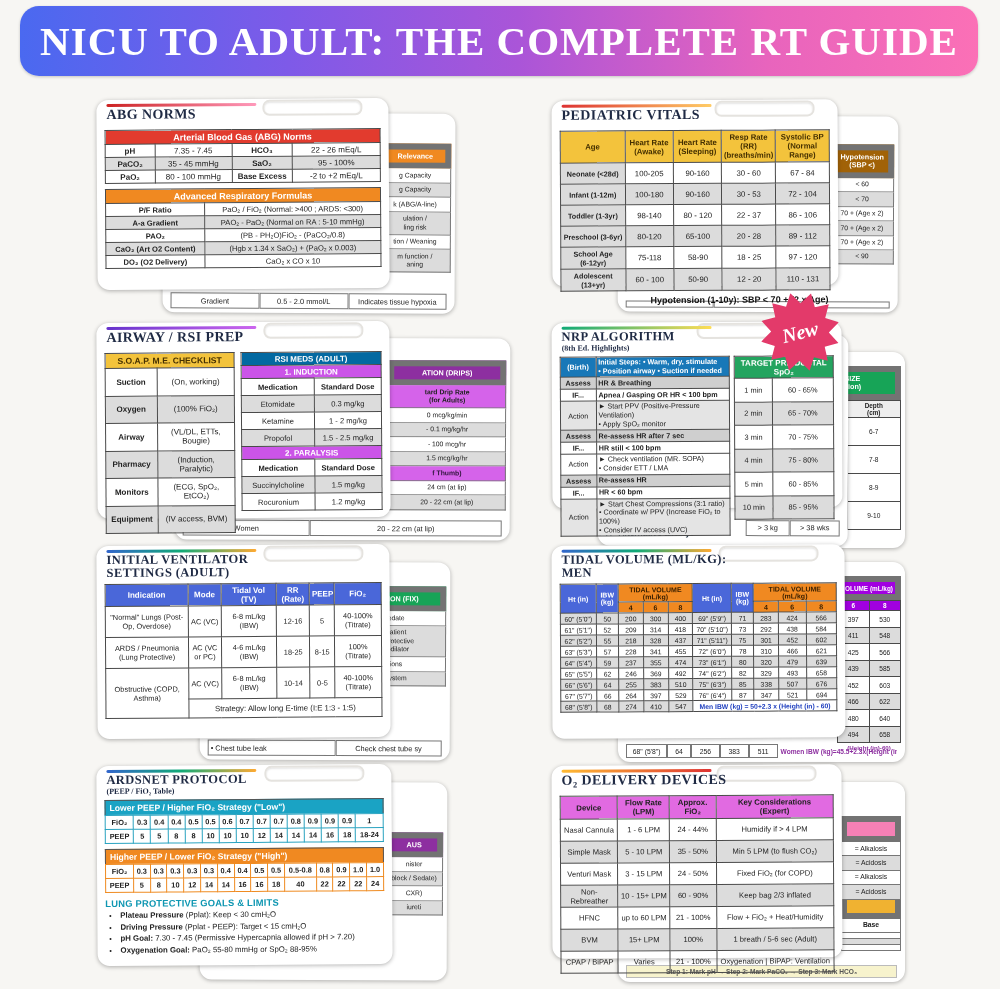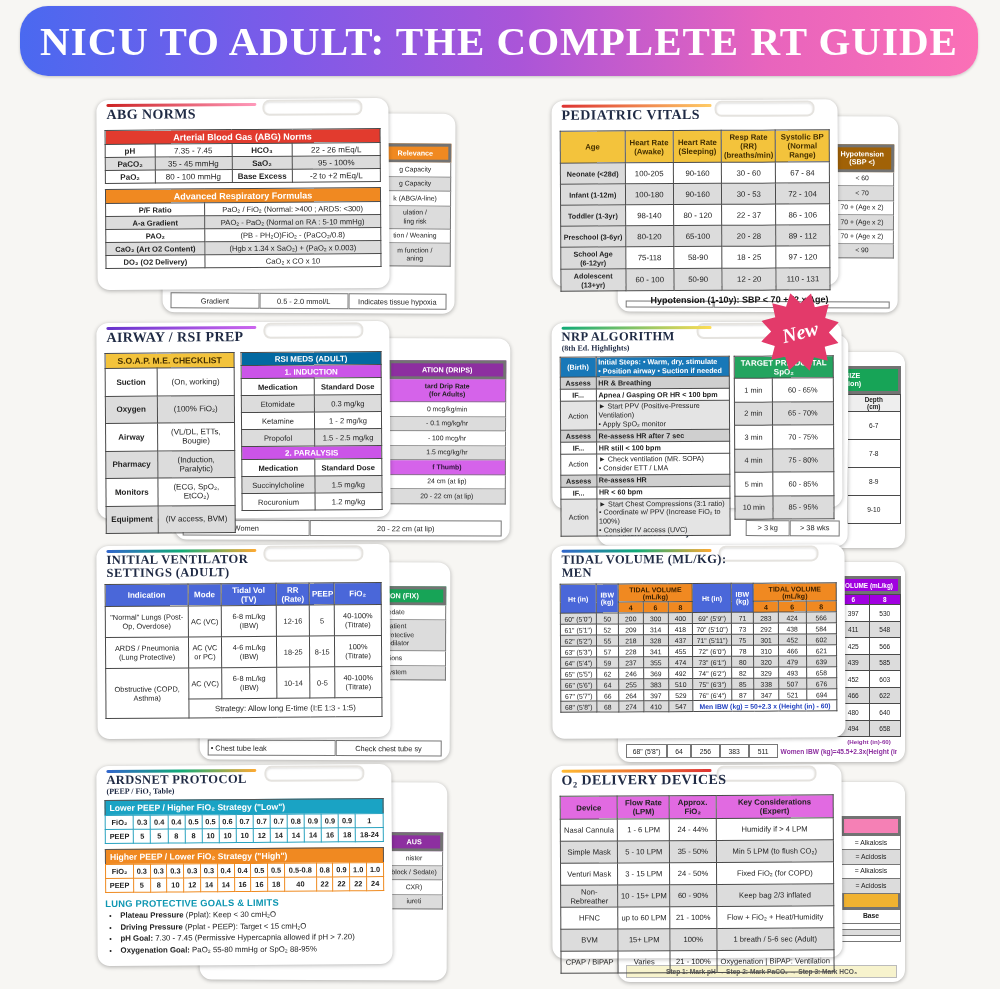--- a/index.html
+++ b/index.html
@@ -1,19 +1,19 @@
 <!DOCTYPE html>
 <html><head>
 <meta charset="utf-8">
 <style>
   html,body{margin:0;padding:0}
   body{width:1000px;height:989px;position:relative;background:#f7f6f3;font-family:"Liberation Sans",sans-serif;overflow:hidden}
 
   
-  .banner{position:absolute;left:20px;top:6px;width:958px;height:70px;border-radius:28px;
+  .banner{position:absolute;left:20px;top:6px;width:958px;height:70px;border-radius:19px;
     background:linear-gradient(90deg,#4a69f0 0%,#7e5ae8 28%,#aa55d8 52%,#e864bd 78%,#fb70b6 100%);
     display:flex;align-items:center;justify-content:center;box-shadow:0 1px 3px rgba(0,0,0,.2)}
   .banner-title{font-family:"Liberation Serif",serif;font-weight:bold;color:#fff;font-size:41px;letter-spacing:1px;white-space:nowrap}
 
   
   .card{position:absolute;background:#fff;border-radius:12px;box-shadow:0 1px 4px rgba(0,0,0,.3)}
   .front{z-index:3;padding:7px 8px;box-sizing:border-box}
   .back{z-index:1}
   .title-row{position:relative;margin:1px 0 4px 2px;min-height:18px}
   .card-title{font-family:"Liberation Serif",serif;font-weight:bold;color:#1f2a44;font-size:14px;letter-spacing:.4px;line-height:1.05;display:block}
@@ -81,21 +81,21 @@
   .t-high td{border-color:#ef8b21}
   .goals-title{color:#0f97b2;font-weight:bold;font-size:9.4px;margin:5px 0 2px;letter-spacing:.2px}
   .goals{margin:0;padding-left:15px;font-size:7.8px;color:#222}
   .goals li{margin-bottom:2.5px}
 
   .t-o2 thead th{background:#e16ae1;color:#222;font-weight:bold;font-size:7.8px;white-space:pre-line;padding:2px 1px}
   .t-o2 td{font-size:7.6px;height:18px}
 
   
   .frag-col{position:absolute;right:4px;display:flex;flex-direction:column;z-index:2}
-  .frag-head{color:#fff;font-weight:bold;font-size:7.2px;text-align:center;padding:2.5px 1px;border:3px solid #737373;white-space:pre-line;line-height:1.15}
+  .frag-head{color:#fff;font-weight:bold;font-size:7.2px;text-align:center;padding:2.5px 1px;border:6px solid #737373;white-space:pre-line;line-height:1.15}
   .fh-orange{background:#f08921}.fh-red{background:#a16207}.fh-purple{background:#8d2fa0}
   .fh-green{background:#17a457}.fh-bpurple{background:#a100e0}.fh-pink{background:#f580b5}
   .fh-gold{background:#f0b231}
   .fh-dark{color:#2a1236;background:#d563ea;font-weight:bold}
   .frag-cell{border:1px solid #777;border-top:none;padding:2.5px 1px;font-size:6.8px;text-align:center;background:#fff;white-space:pre-line;line-height:1.25;color:#222}
   .frag-list .frag-cell:nth-child(even){background:#dcdcdc}
   .mini{font-size:6.6px}
   .mini th{background:#eee;font-weight:bold;white-space:pre-line;padding:1px;font-size:6.4px}
   .mini td{height:24px}
   .mini-p th{background:#a100e0;color:#fff}

